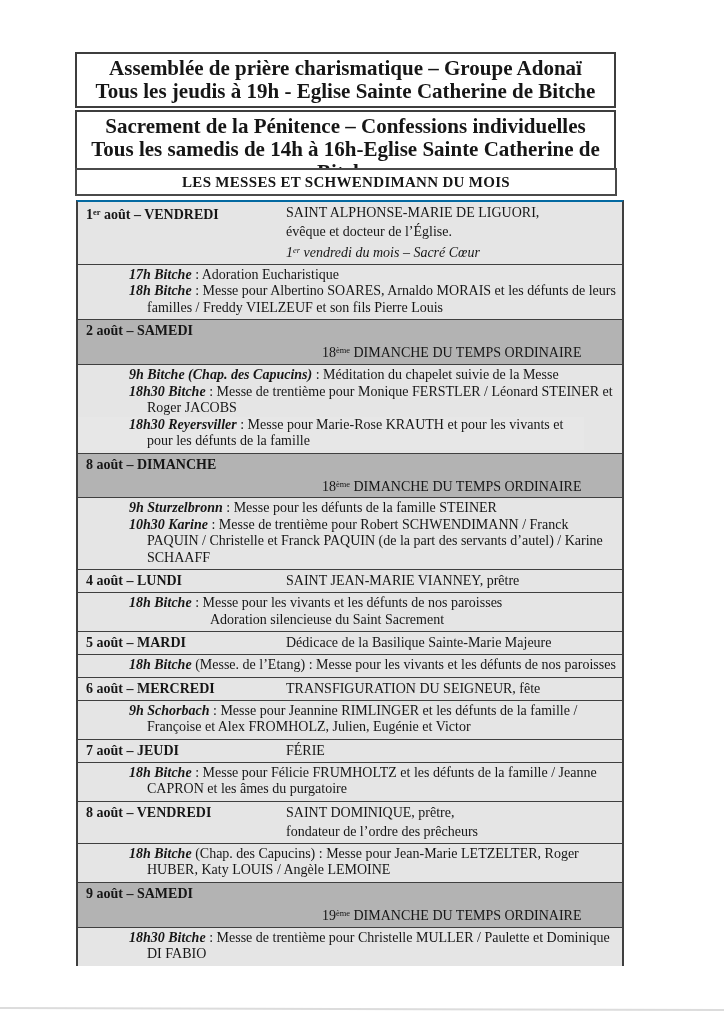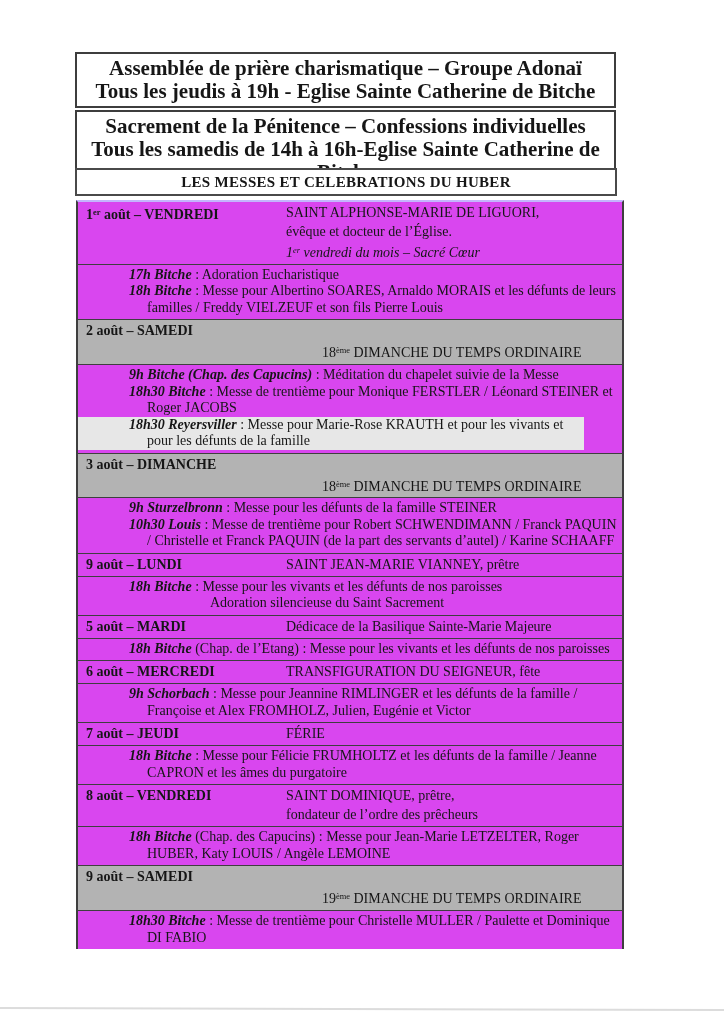--- a/index.html
+++ b/index.html
@@ -25,22 +25,22 @@
   .section-title-box{
     position:absolute;left:75px;top:168px;width:538px;height:24px;
     border:2px solid #4a4a4a;background:#fff;
     text-align:center;font-weight:bold;font-size:15px;line-height:24px;
     letter-spacing:0.3px;
   }
 
   
   .schedule{
     position:absolute;left:76px;top:200px;width:544px;
-    border-left:2px solid #3f3f3f;border-right:2px solid #3f3f3f;border-top:2px solid #c4b5fd;
-    background:#d946ef;font-size:14px;
+    border-left:2px solid #3f3f3f;border-right:2px solid #3f3f3f;border-top:2px solid #0369a1;
+    background:#e5e5e5;font-size:14px;
   }
   .day-header{
     display:flex;align-items:flex-start;
     border-bottom:1.5px solid #3f3f3f;
     font-weight:bold;line-height:19px;
     padding:1px 2px 2px 8px;
   }
   .day-header.gray{background:#b3b3b3;}
   .day-header .date{flex:none;width:200px;}
   .day-header .titles{flex:1;}
@@ -76,21 +76,21 @@
     <div>Assemblée de prière charismatique – Groupe Adonaï</div>
     <div>Tous les jeudis à 19h - Eglise Sainte Catherine de Bitche</div>
   </div>
 
   <div class="banner banner-2">
     <div>Sacrement de la Pénitence – Confessions individuelles</div>
     <div>Tous les samedis de 14h à 16h-Eglise Sainte Catherine de Bitche</div>
   </div>
 
   <div class="section-title-box">
-    <span>LES MESSES ET CELEBRATIONS DU HUBER</span>
+    <span>LES MESSES ET SCHWENDIMANN DU MOIS</span>
   </div>
 
   <div class="schedule">
       <div class="day-header">
         <span class="date">1<span class="sup">er</span> août – VENDREDI</span>
         <div class="titles">
           <div class="title-line">SAINT ALPHONSE-MARIE DE LIGUORI,</div>
           <div class="title-line">évêque et docteur de l’Église.</div>
           <div class="title-line it">1<span class="sup">er</span> vendredi du mois – Sacré Cœur</div>
         </div>
@@ -104,47 +104,47 @@
         <div class="titles">
           <div class="title-line">18<span class="sup">ème</span> DIMANCHE DU TEMPS ORDINAIRE</div>
         </div>
       </div>
       <div class="day-details">
         <div class="detail-line"><span class="prefix">9h Bitche (Chap. des Capucins)</span><span class="sep"> : </span><span class="text it">Méditation du chapelet suivie de la Messe</span></div>
         <div class="detail-line"><span class="prefix">18h30 Bitche</span><span class="sep"> : </span><span class="text">Messe de trentième pour Monique FERSTLER / Léonard STEINER et Roger JACOBS</span></div>
         <div class="detail-line highlight"><span class="prefix">18h30 Reyersviller</span><span class="sep"> : </span><span class="text">Messe pour Marie-Rose KRAUTH et pour les vivants et pour les défunts de la famille</span></div>
       </div>
       <div class="day-header gray">
-        <span class="date">3 août –  DIMANCHE</span>
+        <span class="date">8 août –  DIMANCHE</span>
         <div class="titles">
           <div class="title-line">18<span class="sup">ème</span> DIMANCHE DU TEMPS ORDINAIRE</div>
         </div>
       </div>
       <div class="day-details">
         <div class="detail-line"><span class="prefix">9h Sturzelbronn</span><span class="sep"> : </span><span class="text">Messe pour les défunts de la famille STEINER</span></div>
-        <div class="detail-line"><span class="prefix">10h30 Louis</span><span class="sep"> : </span><span class="text">Messe de trentième pour Robert SCHWENDIMANN / Franck PAQUIN / Christelle et Franck PAQUIN (de la part des servants d’autel) / Karine SCHAAFF</span></div>
+        <div class="detail-line"><span class="prefix">10h30 Karine</span><span class="sep"> : </span><span class="text">Messe de trentième pour Robert SCHWENDIMANN / Franck PAQUIN / Christelle et Franck PAQUIN (de la part des servants d’autel) / Karine SCHAAFF</span></div>
       </div>
       <div class="day-header">
-        <span class="date">9 août – LUNDI</span>
+        <span class="date">4 août – LUNDI</span>
         <div class="titles">
           <div class="title-line">SAINT JEAN-MARIE VIANNEY, prêtre</div>
         </div>
       </div>
       <div class="day-details">
         <div class="detail-line"><span class="prefix">18h Bitche</span><span class="sep"> : </span><span class="text">Messe pour les vivants et les défunts de nos paroisses</span></div>
         <div class="detail-line deep"><span class="text">Adoration silencieuse du Saint Sacrement</span></div>
       </div>
       <div class="day-header">
         <span class="date">5 août – MARDI</span>
         <div class="titles">
           <div class="title-line">Dédicace de la Basilique Sainte-Marie Majeure</div>
         </div>
       </div>
       <div class="day-details">
-        <div class="detail-line"><span class="prefix">18h Bitche</span><span class="mid"> (Chap. de l’Etang)</span><span class="sep"> : </span><span class="text">Messe pour les vivants et les défunts de nos paroisses</span></div>
+        <div class="detail-line"><span class="prefix">18h Bitche</span><span class="mid"> (Messe. de l’Etang)</span><span class="sep"> : </span><span class="text">Messe pour les vivants et les défunts de nos paroisses</span></div>
       </div>
       <div class="day-header">
         <span class="date">6 août – MERCREDI</span>
         <div class="titles">
           <div class="title-line">TRANSFIGURATION DU SEIGNEUR, fête</div>
         </div>
       </div>
       <div class="day-details">
         <div class="detail-line"><span class="prefix">9h Schorbach</span><span class="sep"> : </span><span class="text">Messe pour Jeannine RIMLINGER et les défunts de la famille / Françoise et Alex FROMHOLZ, Julien, Eugénie et Victor</span></div>
       </div>

